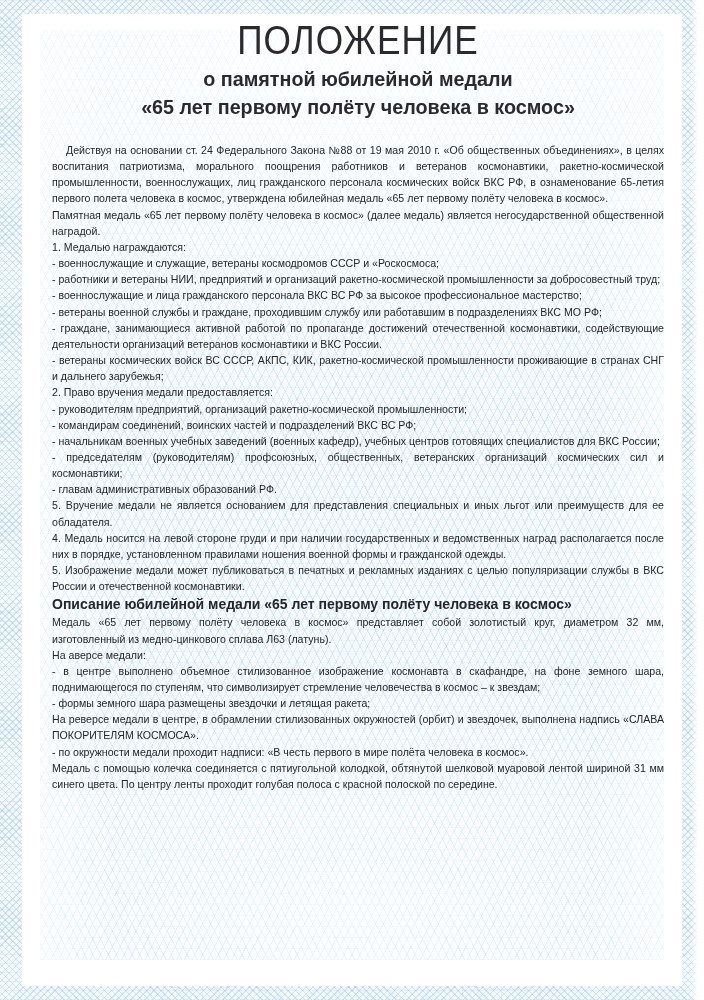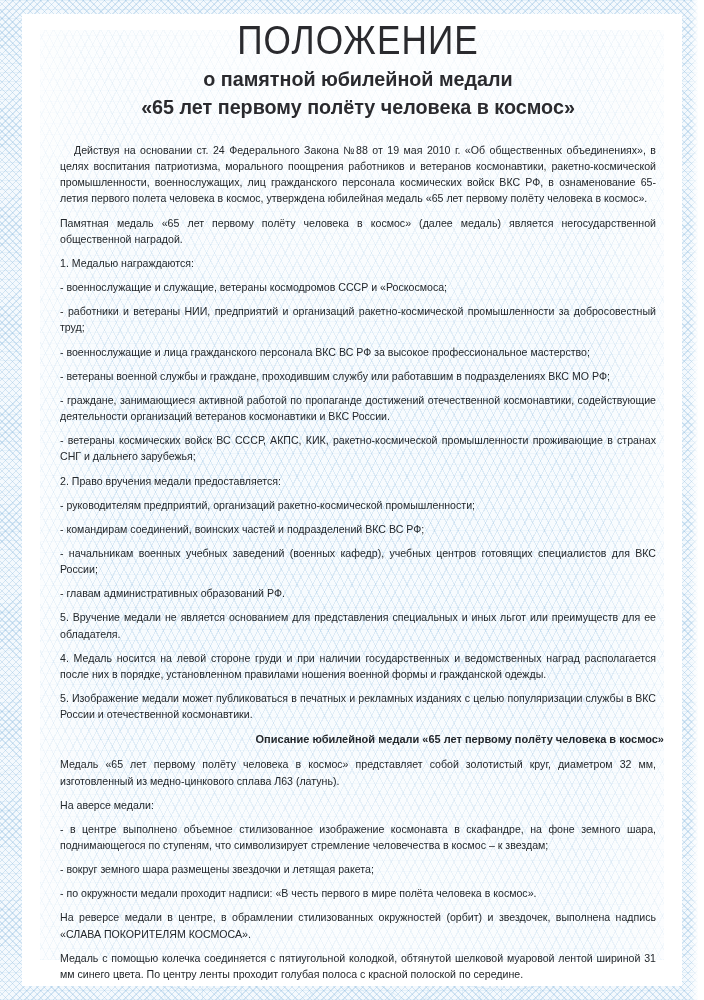--- a/index.html
+++ b/index.html
@@ -140,30 +140,30 @@
   .body-text {
     margin-top: 22px;
     color: #23272b;
     font-size: 10.6px;
     line-height: 16.15px;
     text-align: justify;
     text-justify: inter-word;
     hyphens: manual;
   }
   .body-text p {
-    margin: 8px;
+    margin: 0;
     padding: 0;
   }
   .body-text p.indent {
     text-indent: 14px;
   }
   .section-heading {
-    text-align: right;
+    text-align: left;
     font-weight: 700;
-    font-size: 11px;
+    font-size: 14px;
     line-height: 18px;
     margin: 1px 0 1px 0 !important;
     text-indent: 0 !important;
   }
 </style>
 </head>
 <body>
 
 <div class="page">
 
@@ -234,30 +234,31 @@
       <p>- военнослужащие и служащие, ветераны космодромов СССР и «Роскосмоса;</p>
       <p>- работники и ветераны НИИ, предприятий и организаций ракетно-космической промышленности за добросовестный труд;</p>
       <p>- военнослужащие и лица гражданского персонала ВКС ВС РФ за высокое профессиональное мастерство;</p>
       <p>- ветераны военной службы и граждане, проходившим службу или работавшим в подразделениях ВКС МО РФ;</p>
       <p>- граждане, занимающиеся активной работой по пропаганде достижений отечественной космонавтики, содействующие деятельности организаций ветеранов космонавтики и ВКС России.</p>
       <p>- ветераны космических войск ВС СССР, АКПС, КИК, ракетно-космической промышленности проживающие в странах СНГ и дальнего зарубежья;</p>
       <p>2. Право вручения медали предоставляется:</p>
       <p>- руководителям предприятий, организаций ракетно-космической промышленности;</p>
       <p>- командирам соединений, воинских частей и подразделений ВКС ВС РФ;</p>
       <p>- начальникам военных учебных заведений (военных кафедр), учебных центров готовящих специалистов для ВКС России;</p>
+      <p>- председателям (руководителям) профсоюзных, общественных, ветеранских организаций космических сил и космонавтики;</p>
       <p>- главам административных образований РФ.</p>
       <p>5. Вручение медали не является основанием для представления специальных и иных льгот или преимуществ для ее обладателя.</p>
       <p>4. Медаль носится на левой стороне груди и при наличии государственных и ведомственных наград располагается после них в порядке, установленном правилами ношения военной формы и гражданской одежды.</p>
       <p>5. Изображение медали может публиковаться в печатных и рекламных изданиях с целью популяризации службы в ВКС России и отечественной космонавтики.</p>
 
       <p class="section-heading">Описание юбилейной медали «65 лет первому полёту человека в космос»</p>
 
       <p>Медаль «65 лет первому полёту человека в космос» представляет собой золотистый круг, диаметром 32 мм, изготовленный из медно-цинкового сплава Л63 (латунь).</p>
       <p>На аверсе медали:</p>
       <p>- в центре выполнено объемное стилизованное изображение космонавта в скафандре, на фоне земного шара, поднимающегося по ступеням, что символизирует стремление человечества в космос – к звездам;</p>
-      <p>- вокруг земного шара размещены звездочки и летящая ракета;</p>
+      <p>- формы земного шара размещены звездочки и летящая ракета;</p>
+      <p>На реверсе медали в центре, в обрамлении стилизованных окружностей (орбит) и звездочек, выполнена надпись «СЛАВА ПОКОРИТЕЛЯМ КОСМОСА».</p>
       <p>- по окружности медали проходит надписи: «В честь первого в мире полёта человека в космос».</p>
-      <p>На реверсе медали в центре, в обрамлении стилизованных окружностей (орбит) и звездочек, выполнена надпись «СЛАВА ПОКОРИТЕЛЯМ КОСМОСА».</p>
       <p>Медаль с помощью колечка соединяется с пятиугольной колодкой, обтянутой шелковой муаровой лентой шириной 31 мм синего цвета. По центру ленты проходит голубая полоса с красной полоской по середине.</p>
 
     </div>
   </div>
 </div>
 
 </body></html>

